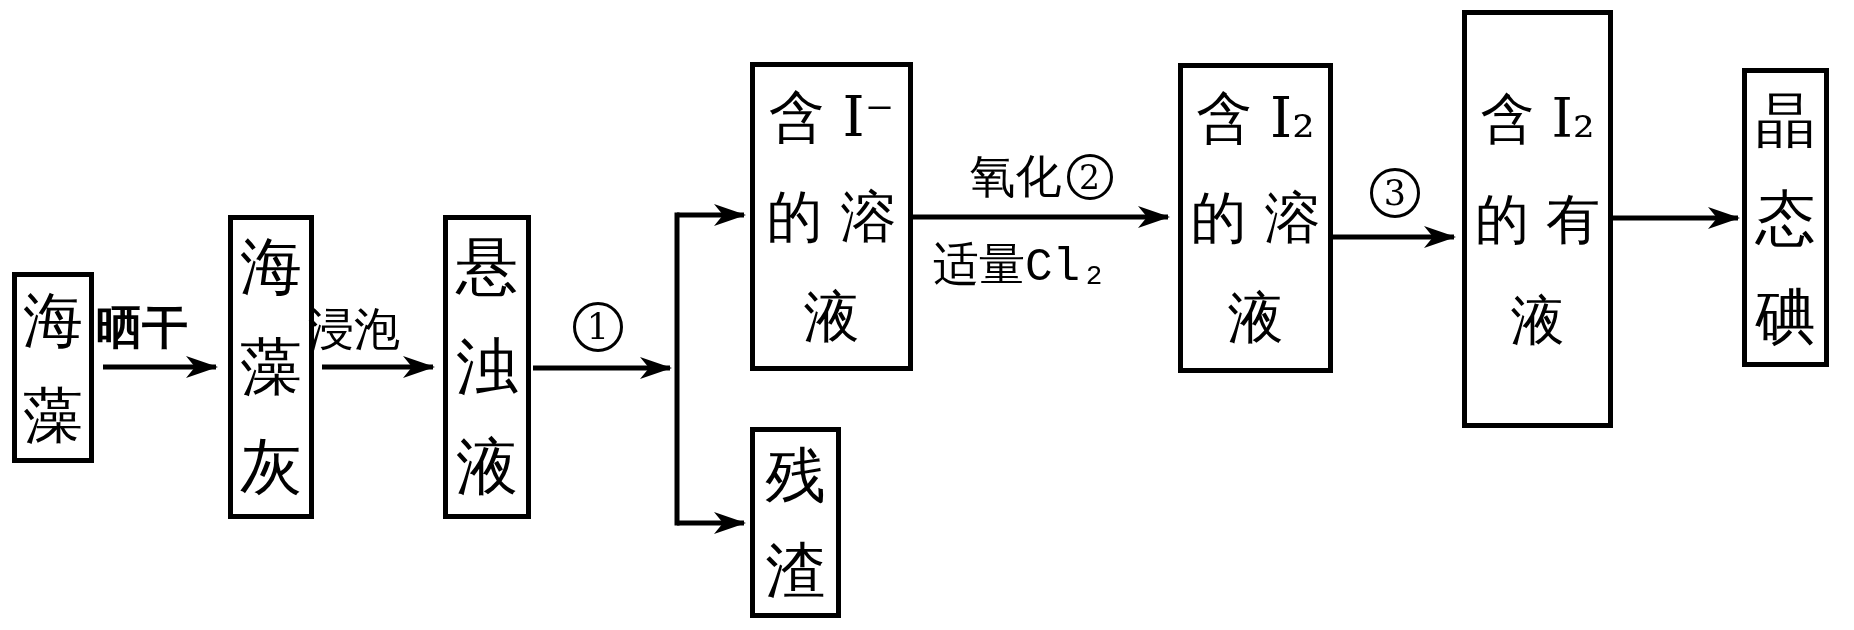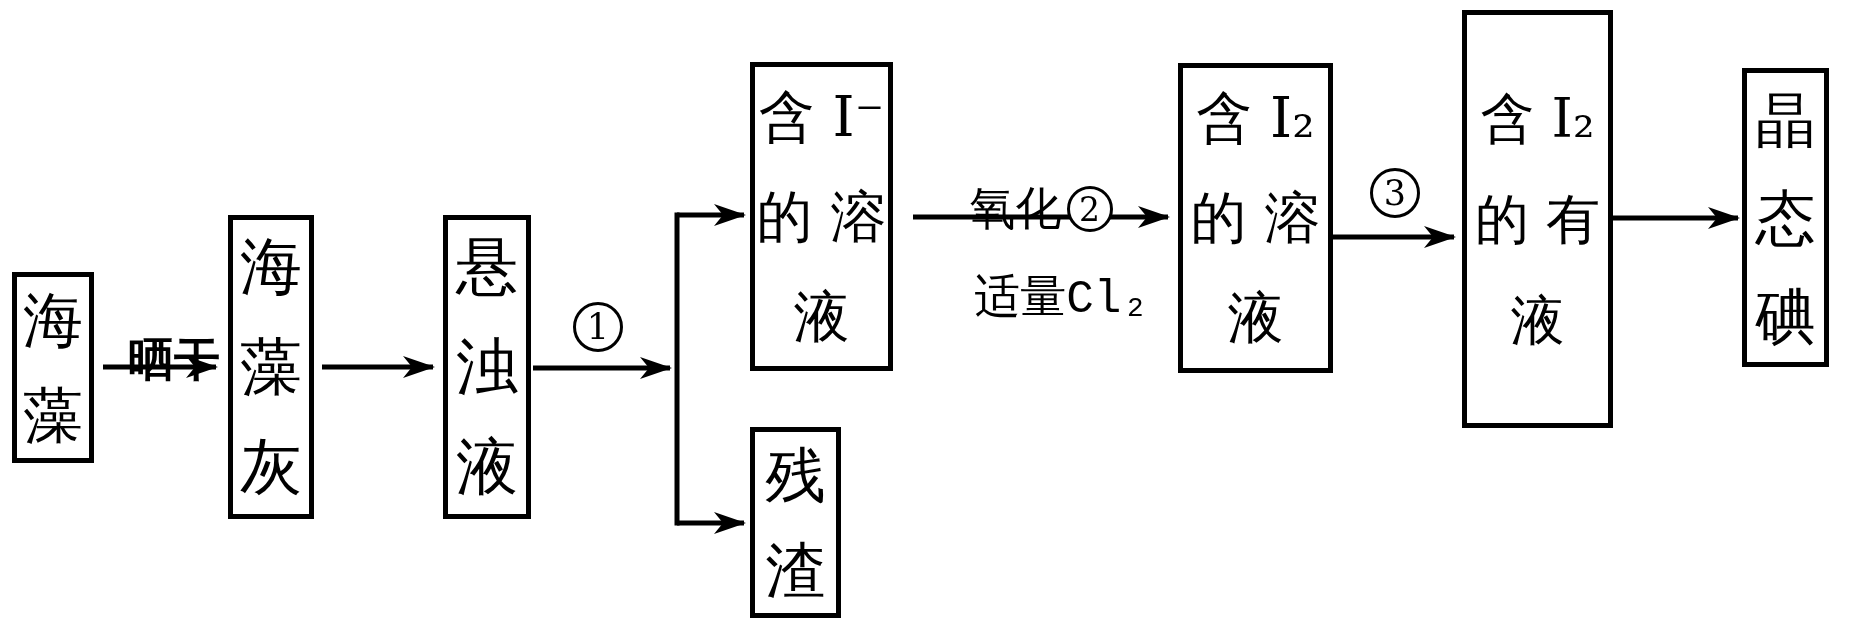--- a/index.html
+++ b/index.html
@@ -9,26 +9,26 @@
   }
   #connector-layer{position:absolute;left:0;top:0;width:1854px;height:630px;}
   .box{
     position:absolute;box-sizing:border-box;border:5px solid #000;background:#fff;
     display:flex;flex-direction:column;align-items:center;justify-content:center;
   }
   .box .bl{display:block;text-align:center;white-space:nowrap;}
   #box-seaweed            {left:12px;  top:272px; width:82px;  height:191px; font-size:60px; line-height:95px;}
   #box-seaweed-ash        {left:228px; top:215px; width:86px;  height:304px; font-size:62px; line-height:100px;}
   #box-suspension         {left:443px; top:215px; width:88px;  height:304px; font-size:62px; line-height:100px;}
-  #box-iodide-solution    {left:750px; top:62px;  width:143px; height:309px; font-size:56px; line-height:100px;}
+  #box-iodide-solution    {left:750px; top:62px;  width:163px; height:309px; font-size:56px; line-height:100px;}
   #box-residue            {left:750px; top:427px; width:91px;  height:191px; font-size:60px; line-height:95px;}
   #box-iodine-solution    {left:1178px;top:63px;  width:155px; height:310px; font-size:56px; line-height:100px;}
   #box-iodine-organic     {left:1462px;top:10px;  width:151px; height:418px; font-size:54px; line-height:101px;}
   #box-crystal-iodine     {left:1742px;top:68px;  width:87px;  height:299px; font-size:60px; line-height:98px;}
-  .lbl{position:absolute;text-align:right;white-space:nowrap;margin-top:32px;}
+  .lbl{position:absolute;text-align:left;white-space:nowrap;}
   #label-dry      {left:96px; top:297px; width:124px; font-size:46px;font-weight:bold;}
   #label-burn     {left:96px; top:386px; width:128px; font-size:46px;}
   #label-soak     {left:308px;top:299px; width:124px; font-size:46px;}
   #label-oxidation{left:933px;top:146px; width:216px; display:flex;align-items:center;justify-content:center;gap:5px;font-size:46px;}
   #label-cl2      {left:933px;top:234px; width:216px; font-size:46px;font-family:Liberation Mono, monospace;}
   .circle-num{
     position:absolute;width:50px;height:50px;border:3px solid #000;border-radius:50%;
     box-sizing:border-box;display:flex;align-items:center;justify-content:center;
     font-size:35px;background:#fff;
   }
@@ -100,20 +100,21 @@
 
   <div class="box" id="box-crystal-iodine">
       <div class="bl">晶</div>
       <div class="bl">态</div>
       <div class="bl">碘</div>
     </div>
 
   <div class="lbl" id="label-dry">晒干</div>
 
 
+  <div class="lbl" id="label-soak">浸泡</div>
 
   <div class="circle-num" id="circle-step1">
     <span>1</span>
   </div>
 
   <div class="lbl" id="label-oxidation">
     <span>氧化</span>
     <span class="circle-num inline">
       <span>2</span>
     </span>

